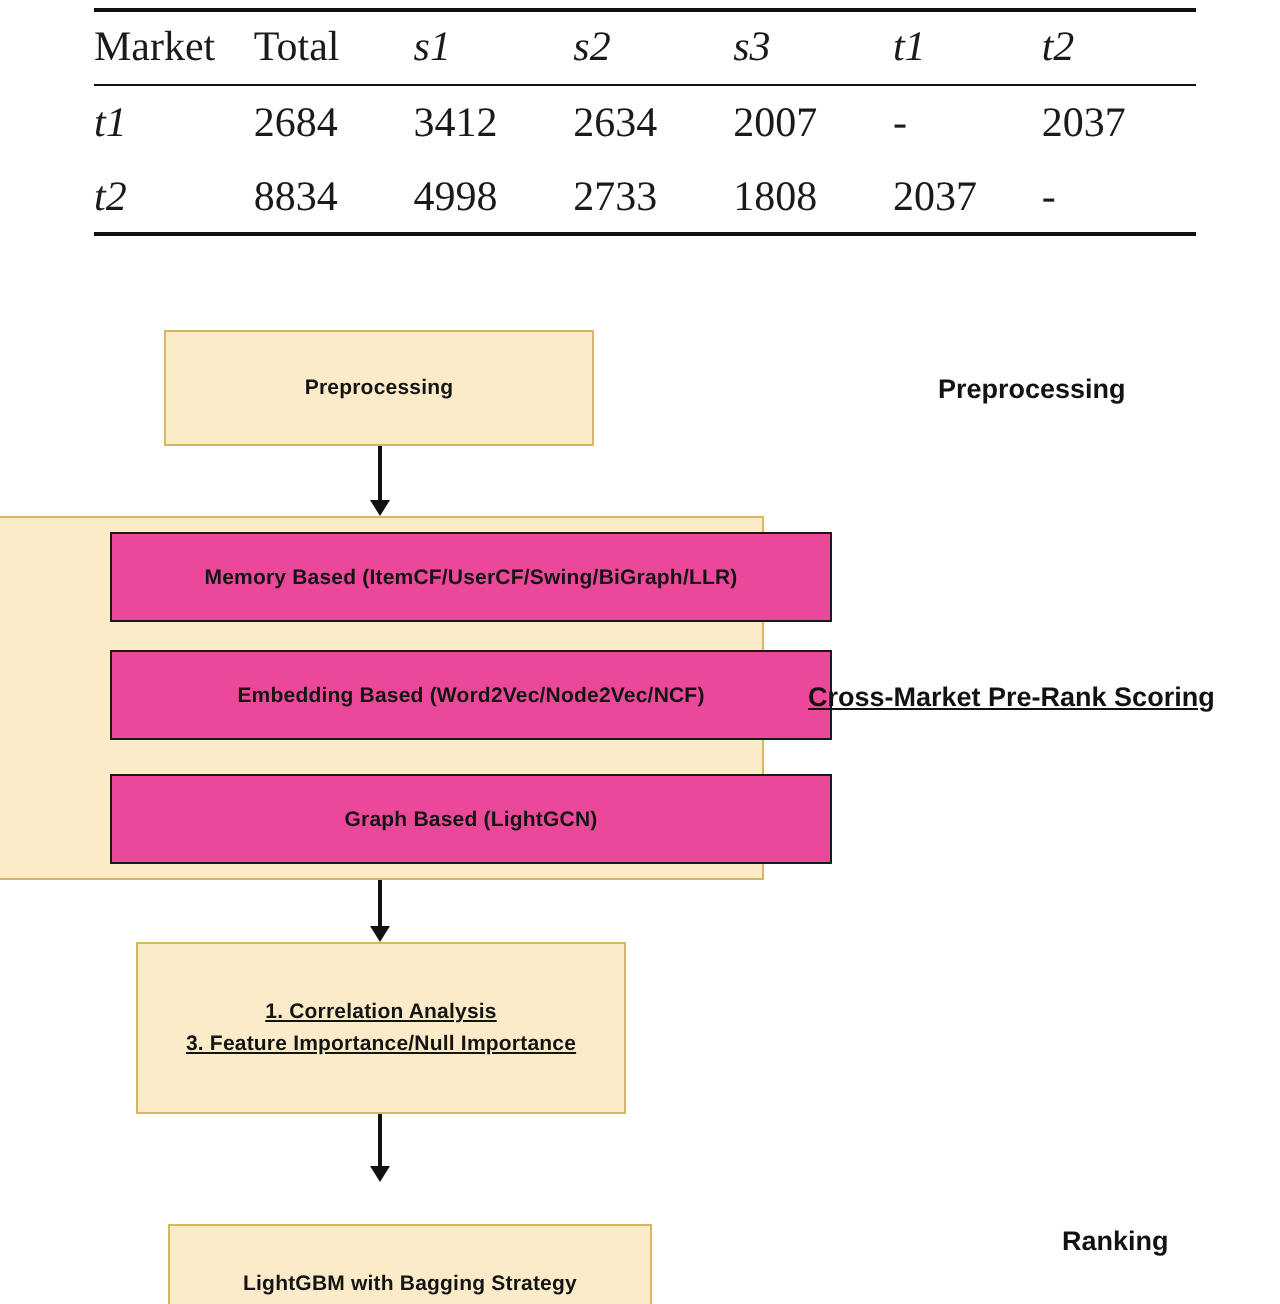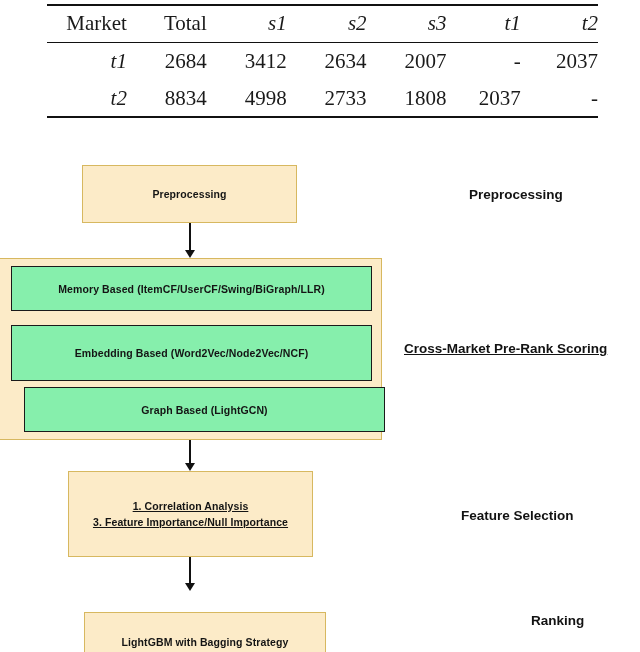--- a/index.html
+++ b/index.html
@@ -33,21 +33,21 @@
     border-top: 2.5px solid #111;
     border-bottom: 1.4px solid #111;
   }
   table.stats tbody tr.last-body-row td {
     border-bottom: 2.5px solid #111;
   }
   table.stats th,
   table.stats td {
     font-size: 21px;
     font-weight: normal;
-    text-align: right;
+    text-align: left;
     padding: 4px 0 6px 0;
     line-height: 1.25;
     white-space: nowrap;
   }
   table.stats th.it, table.stats td.it {
     font-style: italic;
   }
   table.stats th:nth-child(1), table.stats td:nth-child(1) { width: 14.5%; }
   table.stats th:nth-child(2), table.stats td:nth-child(2) { width: 14.5%; }
   table.stats th:nth-child(3), table.stats td:nth-child(3) { width: 14.5%; }
@@ -77,39 +77,40 @@
     font-size: 10.5px;
     font-weight: bold;
     letter-spacing: 0.1px;
     color: #141414;
   }
   .fc-yellow {
     background: #FCEBC8;
     border: 1.2px solid #D7B860;
   }
   .fc-white {
-    background: #86efac;
+    background: #ec4899;
     border: 1.6px solid #1a1a1a;
+    margin-left: 44px;
   }
 
   
   #box-preprocessing {
     left: 82px; top: 165px; width: 215px; height: 58px;
   }
   
   #box-scoring-group {
     position: absolute;
     left: -2px; top: 258px; width: 384px; height: 182px;
     box-sizing: border-box;
     background: #FCEBC8;
     border: 1.2px solid #D7B860;
   }
   #box-memory    { left: 11px; top: 266px; width: 361px; height: 45px; }
-  #box-embedding { left: 11px; top: 325px; width: 361px; height: 56px; }
-  #box-graph     { left: 24px; top: 387px; width: 361px; height: 45px; text-align: center; }
+  #box-embedding { left: 11px; top: 325px; width: 361px; height: 45px; }
+  #box-graph     { left: 11px; top: 387px; width: 361px; height: 45px; text-align: center; }
 
   
   #box-feature {
     left: 68px; top: 471px; width: 245px; height: 86px;
     flex-direction: column;
     line-height: 1.55;
     text-decoration: underline;
   }
   #box-feature .ln { display: block; }
 
@@ -213,16 +214,15 @@
     <span class="ln">3. Feature Importance/Null Importance</span>
   </div>
 
   <div class="arrow-line" id="arrow3-line"></div>
   <div class="arrow-head" id="arrow3-head"></div>
 
   <div class="fc-box fc-yellow" id="box-ranking">LightGBM with Bagging Strategy</div>
 
   <div class="stage-label" id="label-preprocessing">Preprocessing</div>
   <div class="stage-label" id="label-scoring">Cross-Market Pre-Rank Scoring</div>
-  <div class="stage-label" id="label-feature">Feature Selection</div>
   <div class="stage-label" id="label-ranking">Ranking</div>
 
 </div>
 
 </body></html>

